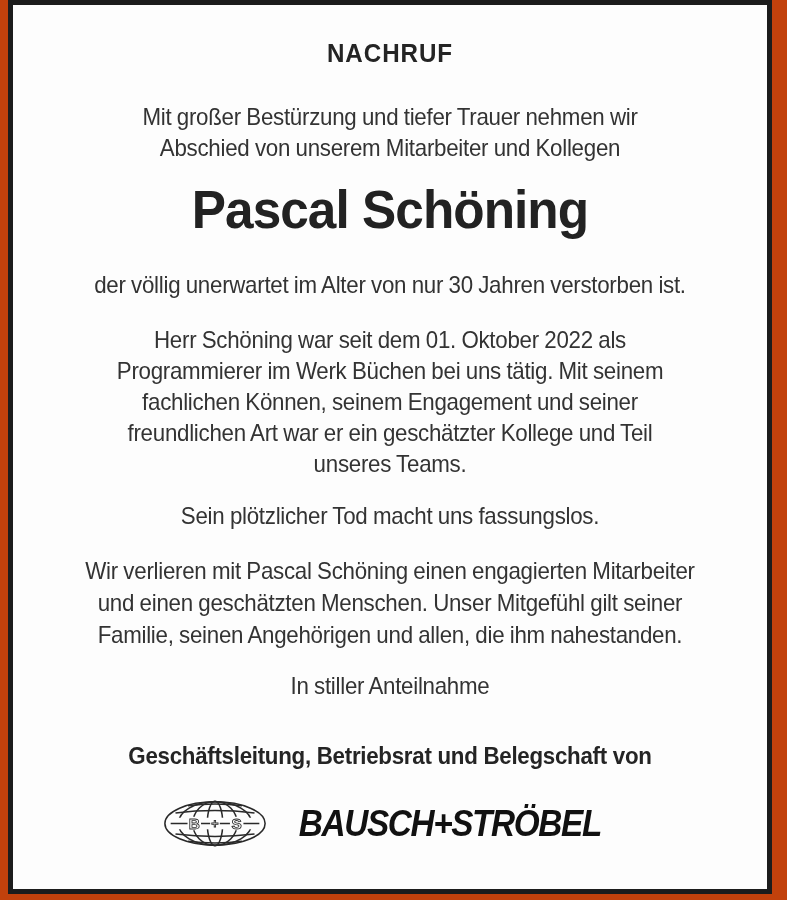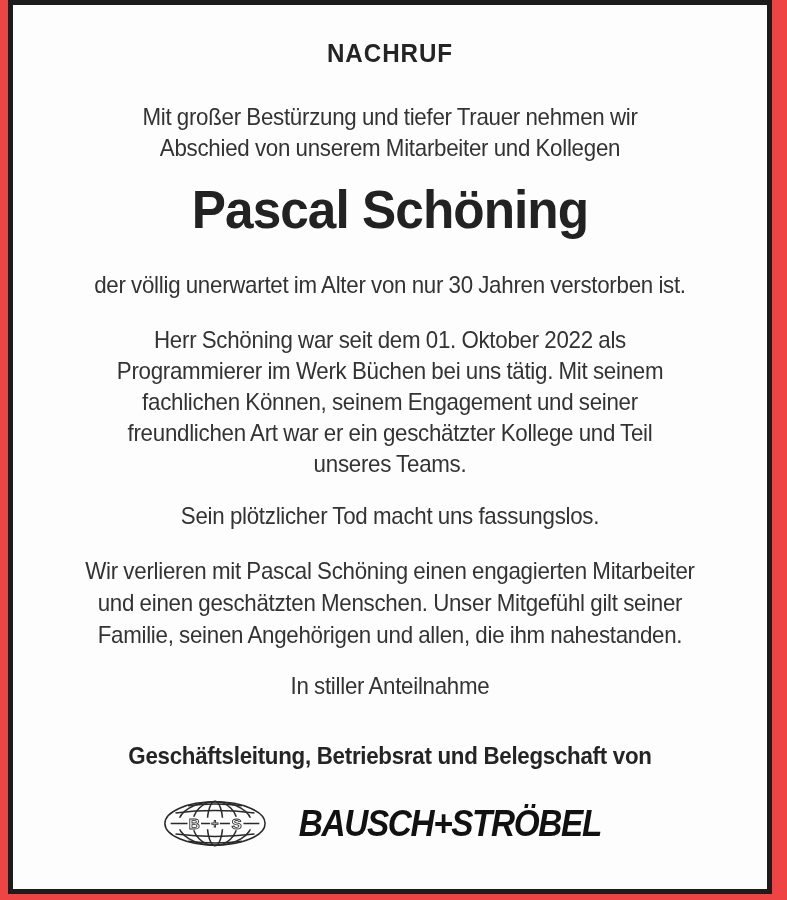--- a/index.html
+++ b/index.html
@@ -1,21 +1,21 @@
 <!DOCTYPE html>
 <html lang="de"><head>
 <meta charset="utf-8">
 <title>Nachruf</title>
 <style>
   html, body { margin: 0; padding: 0; background: #000; }
   .canvas {
     position: relative;
     width: 787px;
     height: 900px;
-    background: #ef4444;
+    background: #c2410c;
     overflow: hidden;
     font-family: "Liberation Sans", sans-serif;
   }
   .card {
     position: absolute;
     left: 8px;
     top: 0;
     width: 764px;
     height: 894px;
     box-sizing: border-box;

